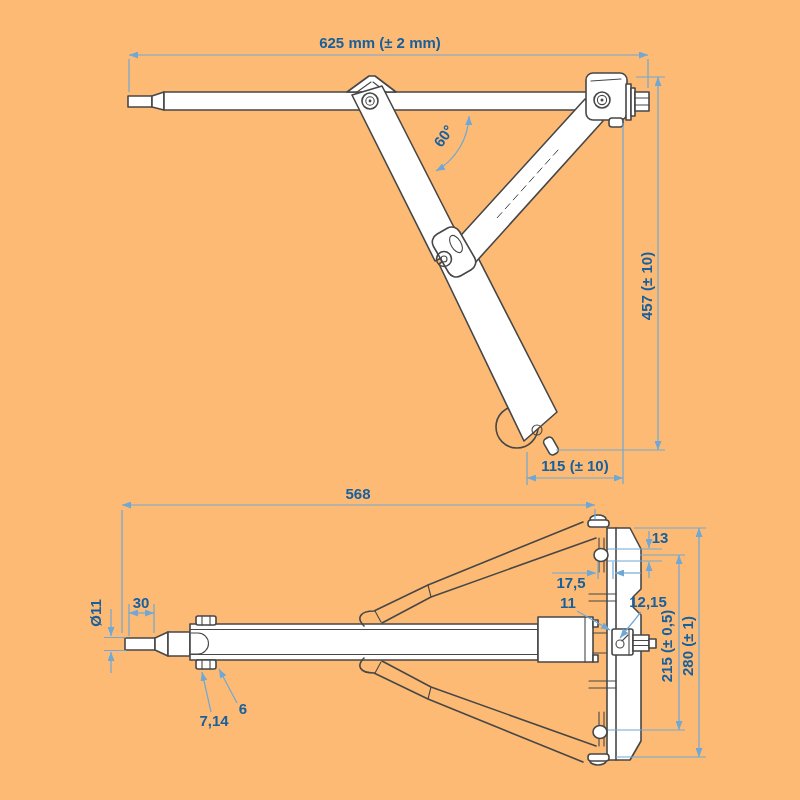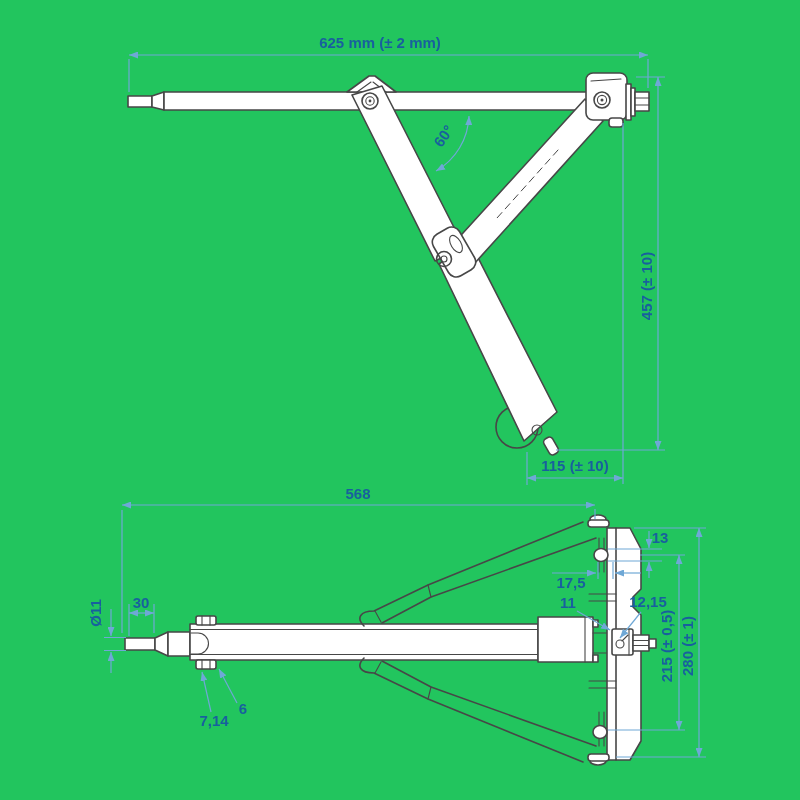--- a/index.html
+++ b/index.html
@@ -1,16 +1,16 @@
 <!DOCTYPE html>
 <html><head>
 <meta charset="utf-8">
 <style>
   html,body{margin:0;padding:0;background:#ffffff;}
-  #stage{width:800px;height:800px;background:#22c55e;position:relative;font-family:"Liberation Sans",sans-serif;}
+  #stage{width:800px;height:800px;background:#fdba74;position:relative;font-family:"Liberation Sans",sans-serif;}
   svg{display:block;}
   .pl{fill:none;stroke:#474747;stroke-width:1.6;stroke-linejoin:round;stroke-linecap:round;}
   .pf{fill:#ffffff;stroke:#474747;stroke-width:1.6;stroke-linejoin:round;stroke-linecap:round;}
   .thin{stroke-width:1.1;}
   .dash{stroke-dasharray:7 5;stroke-width:1;}
   .dl{fill:none;stroke:#6fa8d6;stroke-width:1.2;}
   .dt{fill:#185f9e;font-weight:bold;font-size:15px;font-family:"Liberation Sans",sans-serif;}
 </style>
 </head>
 <body>

